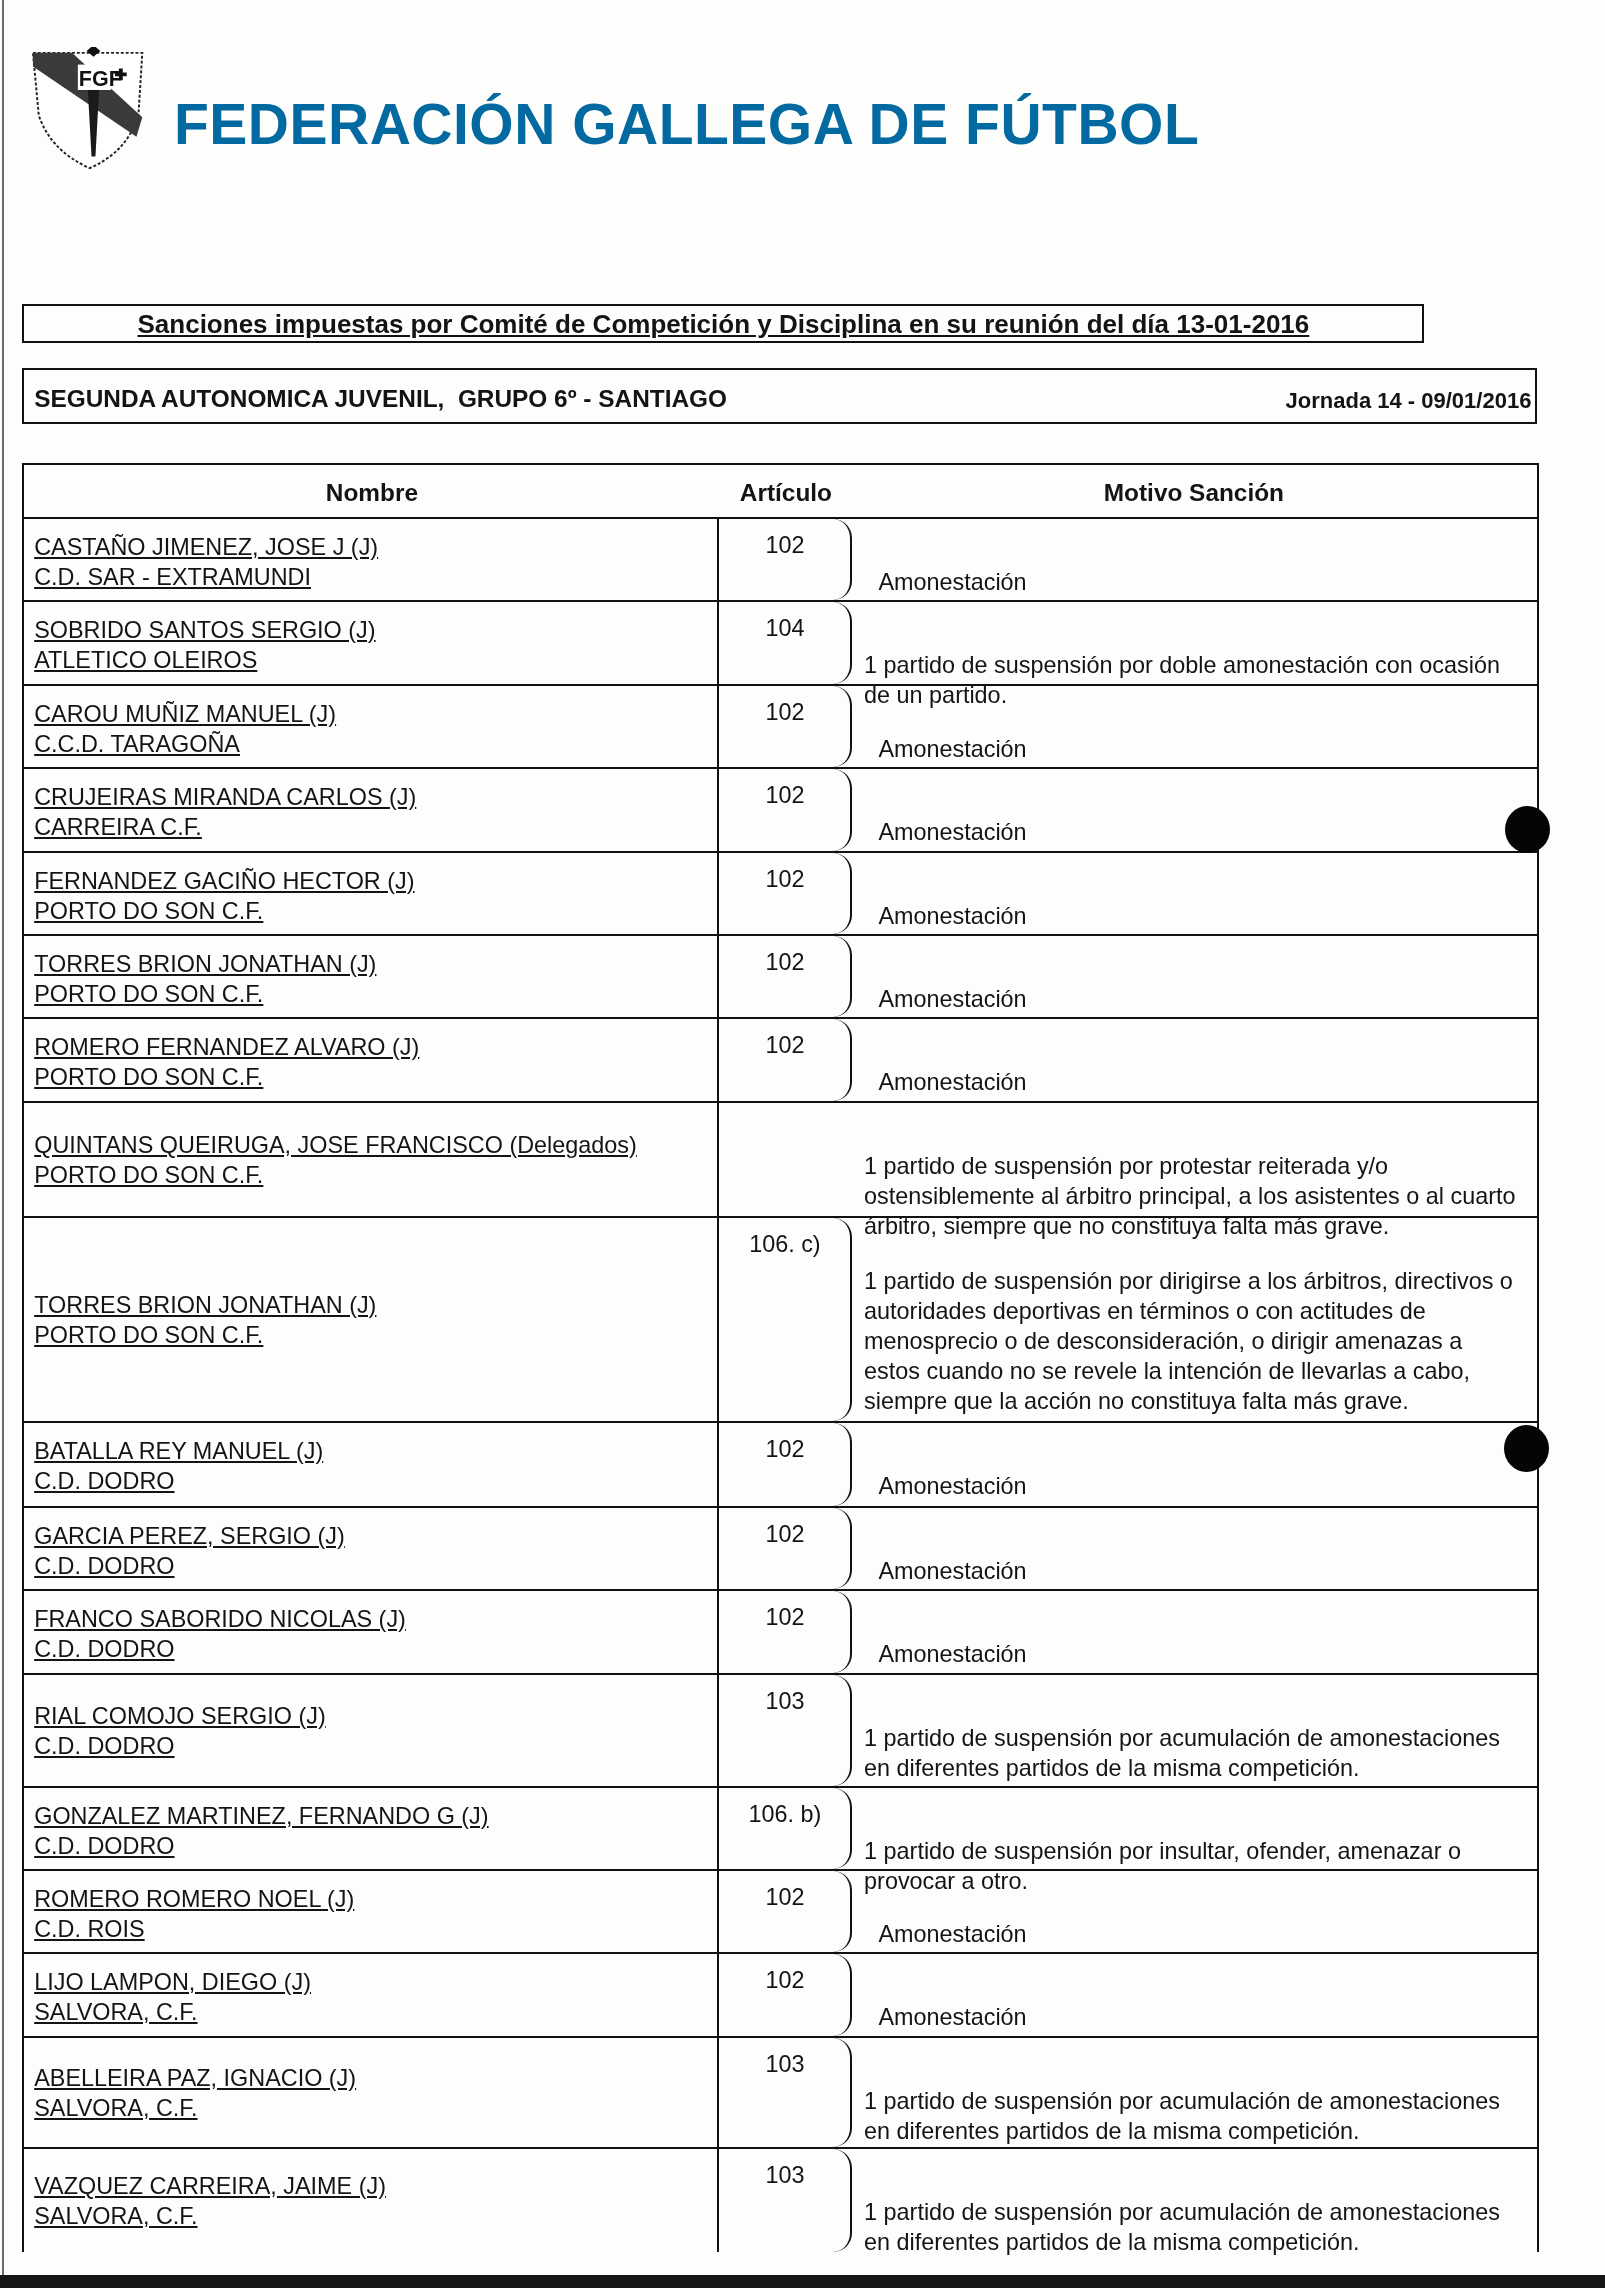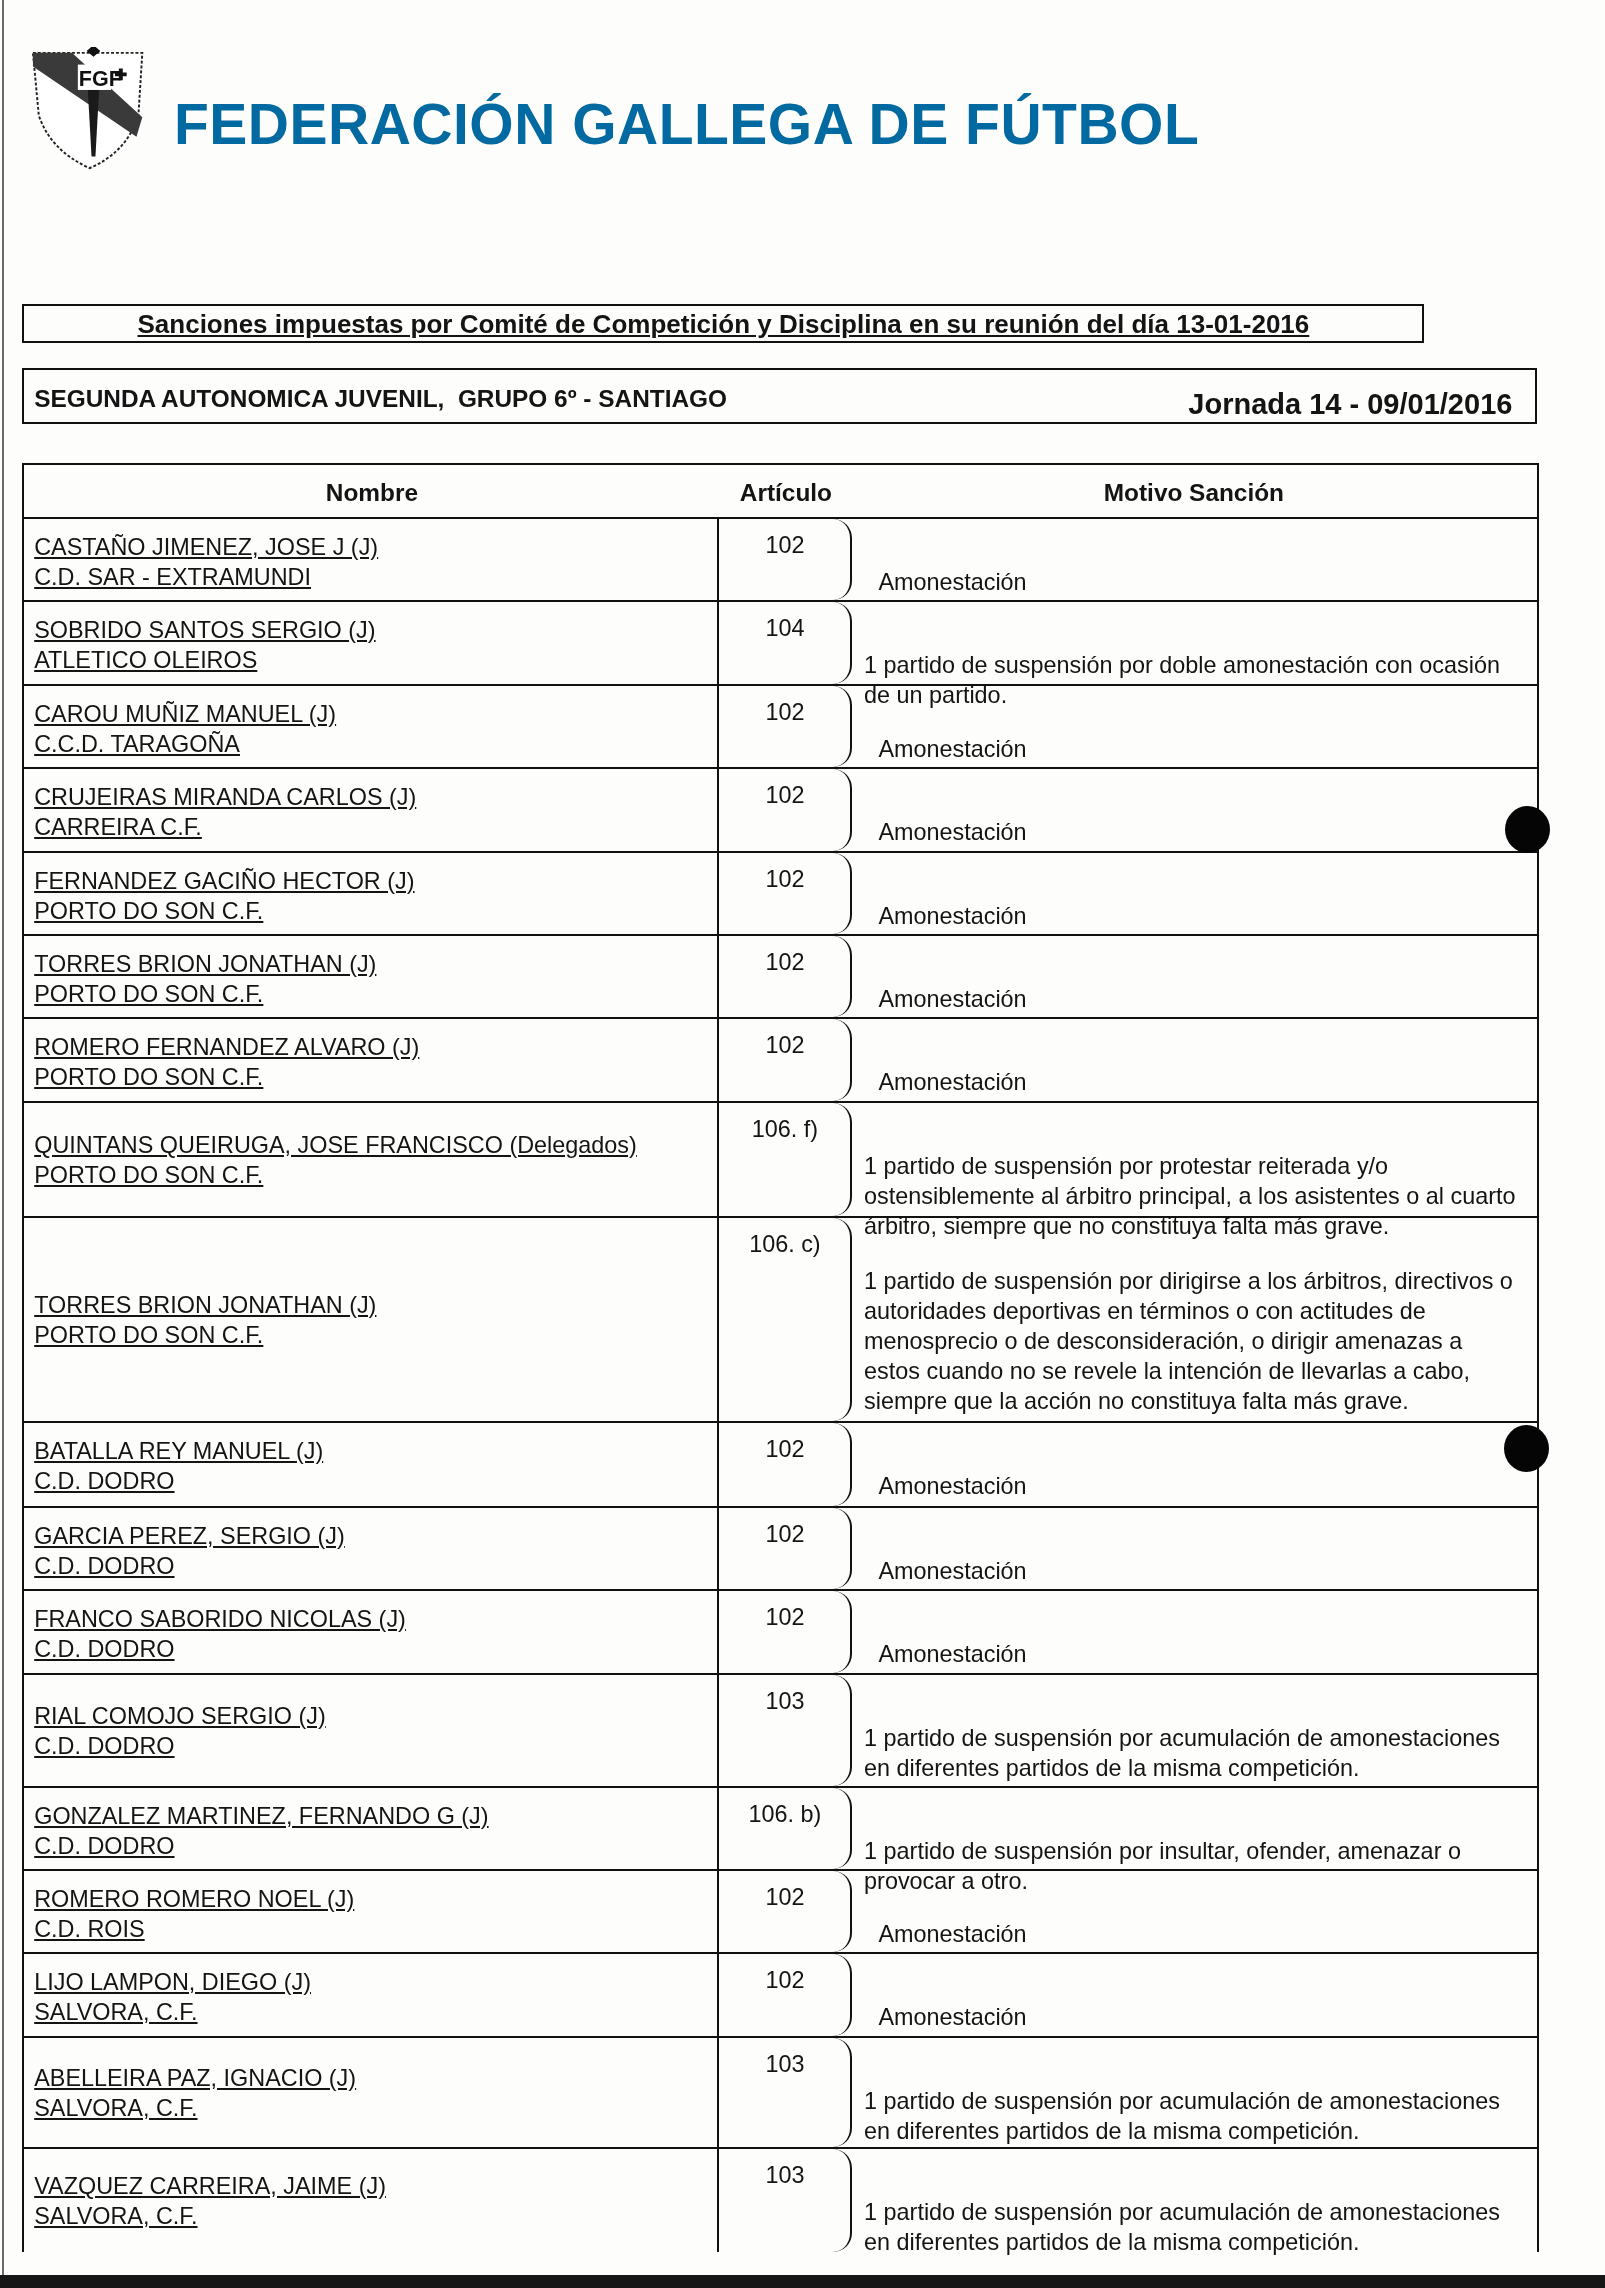--- a/index.html
+++ b/index.html
@@ -22,21 +22,21 @@
 
   
   .box { position: absolute; border: 2.9px solid #111; box-sizing: border-box; }
   .title-box { left: 22.4px; top: 304px; width: 1402px; height: 39px; }
   .title-text {
     position: absolute; left: 0; right: 0; top: 3.9px; text-align: center;
     font-size: 26px; font-weight: bold; text-decoration: underline; line-height: 1.15;
   }
   .sub-box { left: 22.4px; top: 368px; width: 1515px; height: 56px; }
   .sub-left { position: absolute; left: 9.8px; top: 14.6px; font-size: 24.4px; font-weight: bold; white-space: pre; }
-  .sub-right { position: absolute; right: 23px; top: 17.6px; font-size: 29px; font-weight: bold; }
+  .sub-right { position: absolute; right: 4px; top: 17.6px; font-size: 22px; font-weight: bold; }
 
   
   .table { position: absolute; left: 22.4px; top: 451px; width: 1517px; }
   .thead {
     position: relative; height: 56px; border: 2.9px solid #111; border-bottom: 2.9px solid #111; box-sizing: border-box;
     border-left: 2.9px solid #111; border-right: 2.9px solid #111; margin-top: 12px;
   }
   .th { position: absolute; top: 13.7px; font-size: 24.4px; font-weight: bold; text-align: center; }
   .th-name { left: 0; width: 695px; }
   .th-art { left: 695px; width: 133px; }
@@ -144,21 +144,20 @@
         <span class="nm">PORTO DO SON C.F.</span>
       </div>
     <div class="c-art">102</div>
     <div class="c-mot amon">Amonestación</div>
   </div>
   <div class="row" style="height:115px">
     <div class="c-name">
         <span class="nm">QUINTANS QUEIRUGA, JOSE FRANCISCO (Delegados)</span>
         <span class="nm">PORTO DO SON C.F.</span>
       </div>
-    <div class="c-art">106. f)</div>
     <div class="c-mot">1 partido de suspensión por protestar reiterada y/o ostensiblemente al árbitro principal, a los asistentes o al cuarto árbitro, siempre que no constituya falta más grave.</div>
   </div>
   <div class="row" style="height:205px">
     <div class="c-name">
         <span class="nm">TORRES BRION JONATHAN (J)</span>
         <span class="nm">PORTO DO SON C.F.</span>
       </div>
     <div class="c-art">106. c)</div>
     <div class="c-mot">1 partido de suspensión por dirigirse a los árbitros, directivos o autoridades deportivas en términos o con actitudes de menosprecio o de desconsideración, o dirigir amenazas a estos cuando no se revele la intención de llevarlas a cabo, siempre que la acción no constituya falta más grave.</div>
   </div>

